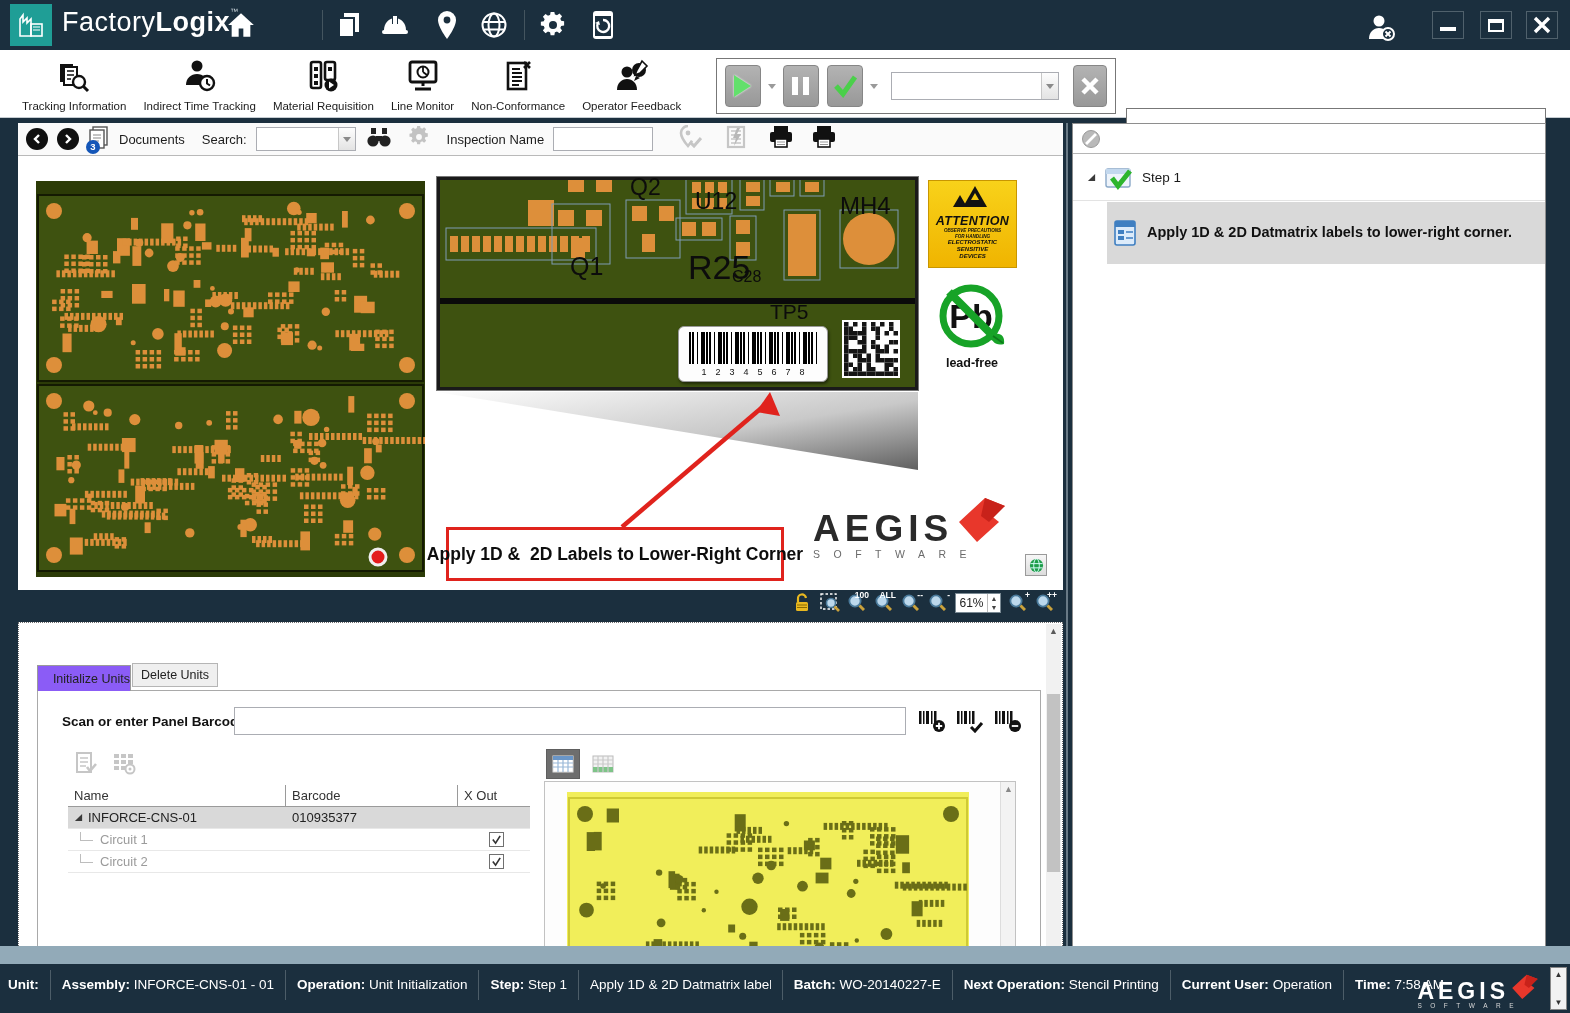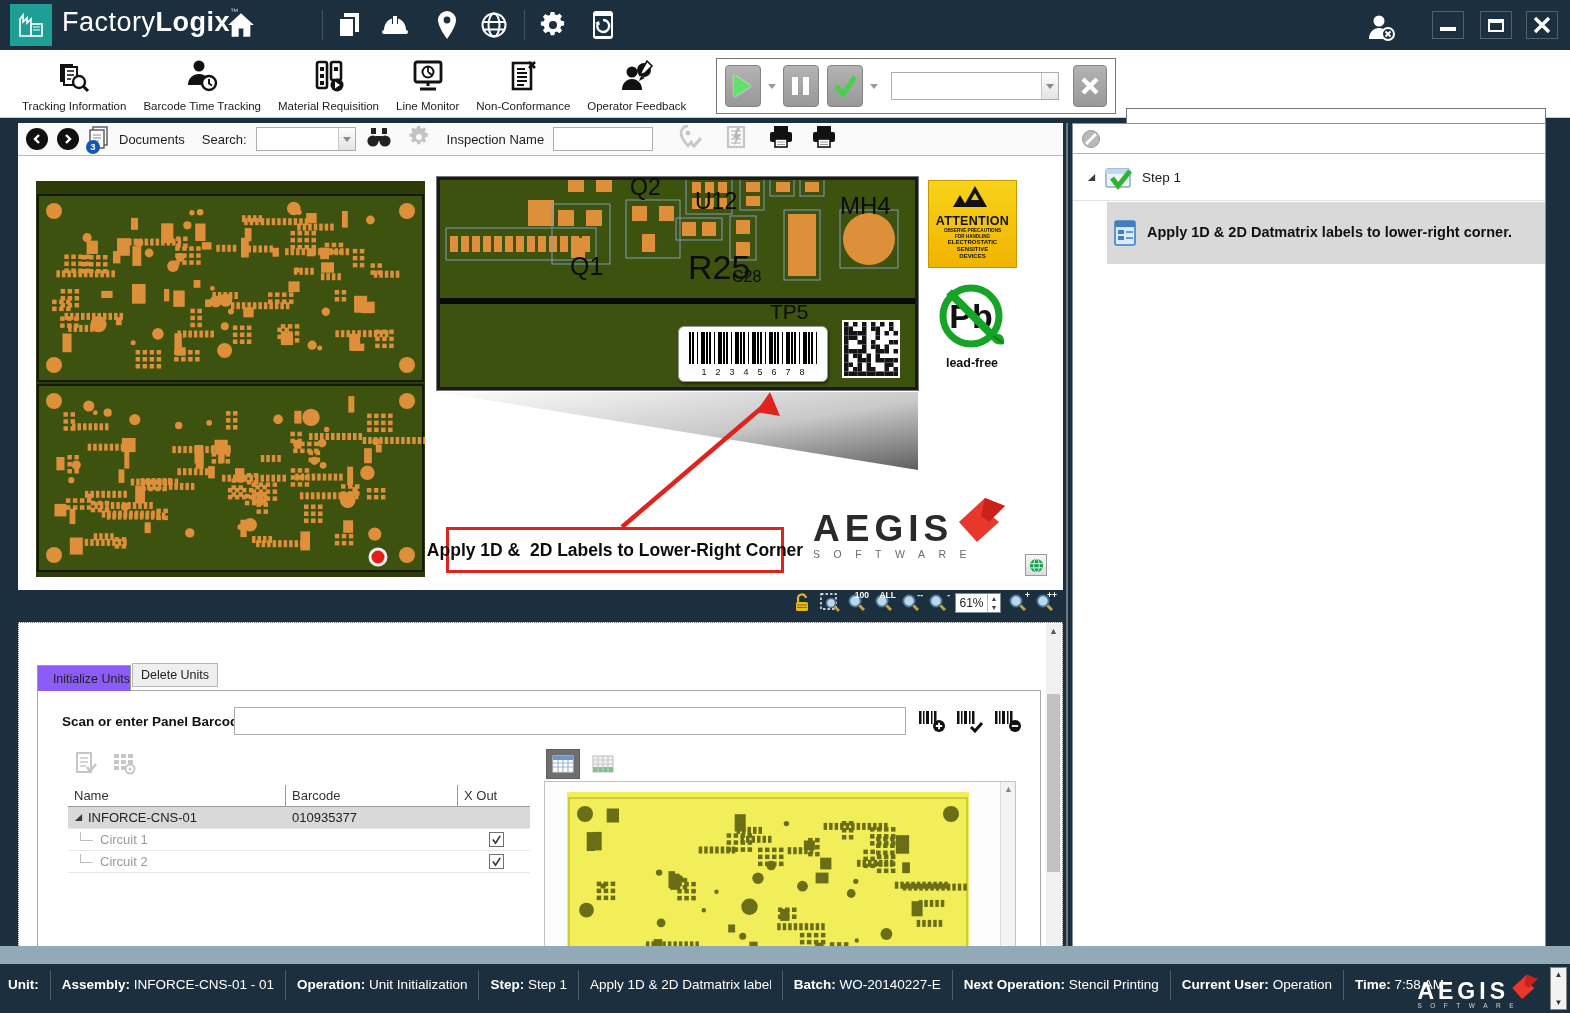--- a/index.html
+++ b/index.html
@@ -39,27 +39,27 @@
   .docbar-lbl { font-size:13px; color:#1c1c1c; white-space:nowrap; }
   .txt-input { background:#fff; border:1px solid #abadb3; height:24px; font-size:12px; padding:0 4px; color:#222; }
 
   
   #viewer { left:18px; top:156px; width:1045px; height:434px; background:#fff; overflow:hidden; }
   #labelview { left:419px; top:21px; width:481px; height:213px; background:#3e5210; border:3px solid #1a1a1a; box-shadow:0 0 0 1px #777;padding-left:20px; }
   .refdes { position:absolute; color:#0c0c0c; font-weight:400; white-space:nowrap; }
   #barcode-label { position:absolute; left:238px; top:146px; width:150px; height:56px; background:#fdfdfd; border-radius:6px; border:1px solid #999; box-shadow:1px 2px 3px rgba(0,0,0,.5); display:flex; flex-direction:column; align-items:center; padding-top:5px; }
   .bars { width:128px; height:32px; background:repeating-linear-gradient(90deg,#000 0 2px,#fff 2px 3px,#000 3px 5px,#fff 5px 8px,#000 8px 9px,#fff 9px 12px,#000 12px 16px,#fff 16px 17px); }
   .bc-digits { font-size:9px; letter-spacing:9px; color:#111; margin-top:3px; padding-left:9px; }
-  #esd-label { left:910px; top:24px; width:89px; height:88px; background:linear-gradient(#f8d21a,#f0b400); border:1px solid #c89600; text-align:center; color:#101010; }
+  #esd-label { left:910px; top:24px; width:89px; height:88px; background:linear-gradient(#f8d21a,#f0b400); border:1px solid #c89600; text-align:center; color:#101010;font-style:italic; }
   #esd-label .t { font-size:12.5px; font-weight:800; letter-spacing:.3px; margin-top:1px; }
   #esd-label .s { font-size:4.6px; font-weight:700; line-height:5.6px; }
   #esd-label .s2 { font-size:6px; font-weight:800; line-height:7px; }
   #pb-block { left:912px; top:126px; width:84px; height:92px; text-align:center; }
   #leadfree-txt { font-size:12.5px; font-weight:700; color:#111; margin-top:-4px; }
-  #callout { left:428px; top:371px; width:338px; height:46px; background:#fff; border:3px solid #e0231d; display:flex; align-items:center; justify-content:center; font-size:17.5px; font-weight:700; color:#0d0d0d; white-space:pre; }
+  #callout { left:428px; top:371px; width:338px; height:54px; background:#fff; border:3px solid #e0231d; display:flex; align-items:center; justify-content:center; font-size:17.5px; font-weight:700; color:#0d0d0d; white-space:pre; }
   #aegis-main { left:795px; top:352px; width:215px; height:66px; }
   .aegis-name { font-size:37px; font-weight:700; color:#2a2a2a; letter-spacing:5px; }
   .aegis-sub { font-size:10.5px; color:#6a6a6a; letter-spacing:13.5px; margin-top:-2px; }
   #globe-btn { left:1007px; top:398px; width:22px; height:22px; border:1px solid #9a9a9a; background:linear-gradient(#f7f7f7,#dcdcdc); display:flex; align-items:center; justify-content:center; }
 
   
   #zoomstrip { left:18px; top:590px; width:1045px; height:26px; background:#1b2f3e; display:flex; align-items:center; justify-content:flex-end; gap:7px; padding-right:8px; }
   .zoom-ic { position:relative; width:20px; height:20px; }
   .zoom-sup { position:absolute; top:-3px; right:-2px; color:#fff; font-size:8.5px; font-weight:800; }
   .zoom-spin { width:46px; height:20px; background:#fff; border:1px solid #7a8a94; display:flex; align-items:center; }
@@ -218,21 +218,21 @@
             </svg></span>
         <span class="lbl">Tracking Information</span>
       </div>
       <div class="action">
         <span><svg width="36" height="36" viewBox="0 0 36 36">
               <circle cx="15" cy="8" r="5.5" fill="#111"></circle>
               <path d="M4 27c0-7 5-11 11-11s11 4 11 11z" fill="#111"></path>
               <circle cx="25" cy="25" r="7" fill="#fff" stroke="#111" stroke-width="2.4"></circle>
               <path d="M25 21v4.5l3 2" stroke="#111" stroke-width="2" fill="none"></path>
             </svg></span>
-        <span class="lbl">Barcode Time Tracking</span>
+        <span class="lbl">Indirect Time Tracking</span>
       </div>
       <div class="action">
         <span><svg width="36" height="36" viewBox="0 0 36 36">
               <rect x="6" y="4" width="10" height="26" rx="2" fill="none" stroke="#111" stroke-width="2.6"></rect>
               <rect x="9" y="9" width="4" height="4" fill="#111"></rect>
               <rect x="9" y="16" width="4" height="4" fill="#111"></rect>
               <rect x="9" y="23" width="4" height="4" fill="#111"></rect>
               <rect x="20" y="4" width="10" height="18" rx="2" fill="none" stroke="#111" stroke-width="2.6"></rect>
               <rect x="23" y="9" width="4" height="4" fill="#111"></rect>
               <circle cx="26" cy="27" r="6.5" fill="#111"></circle>

